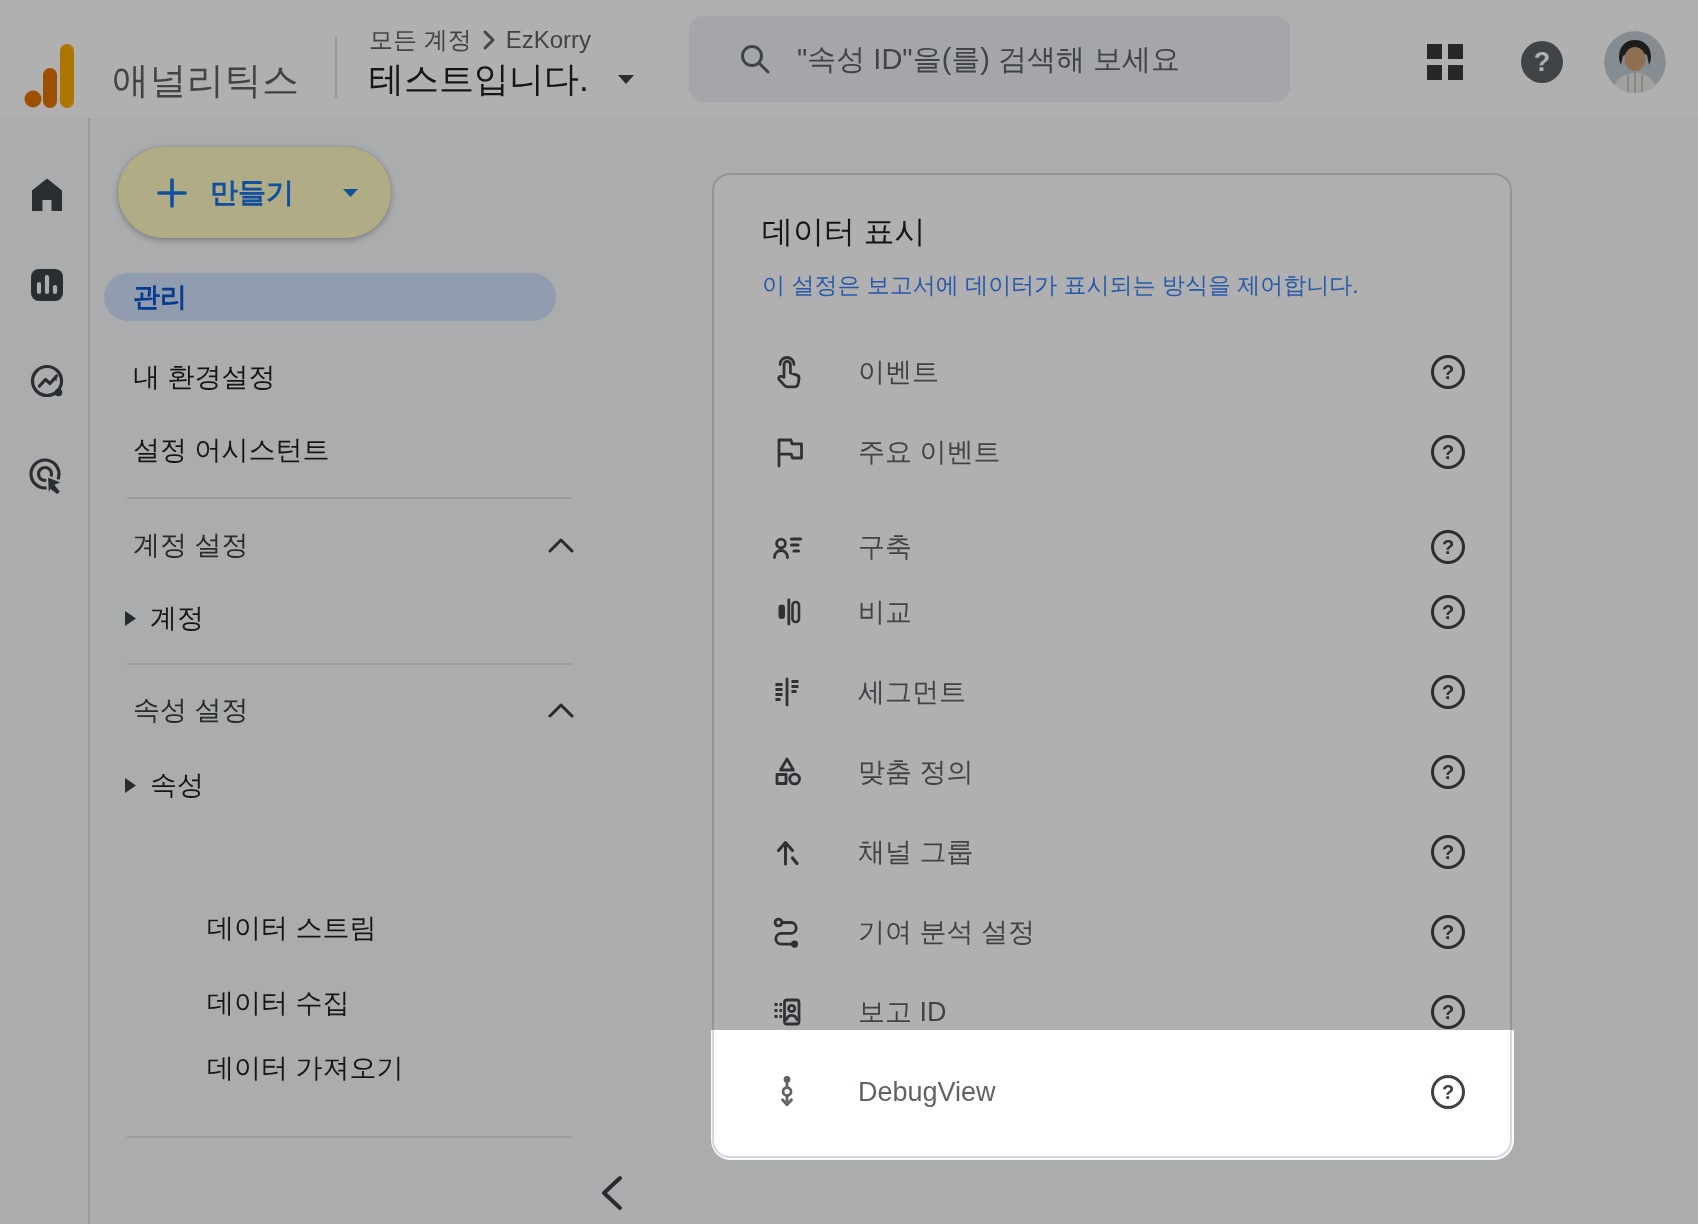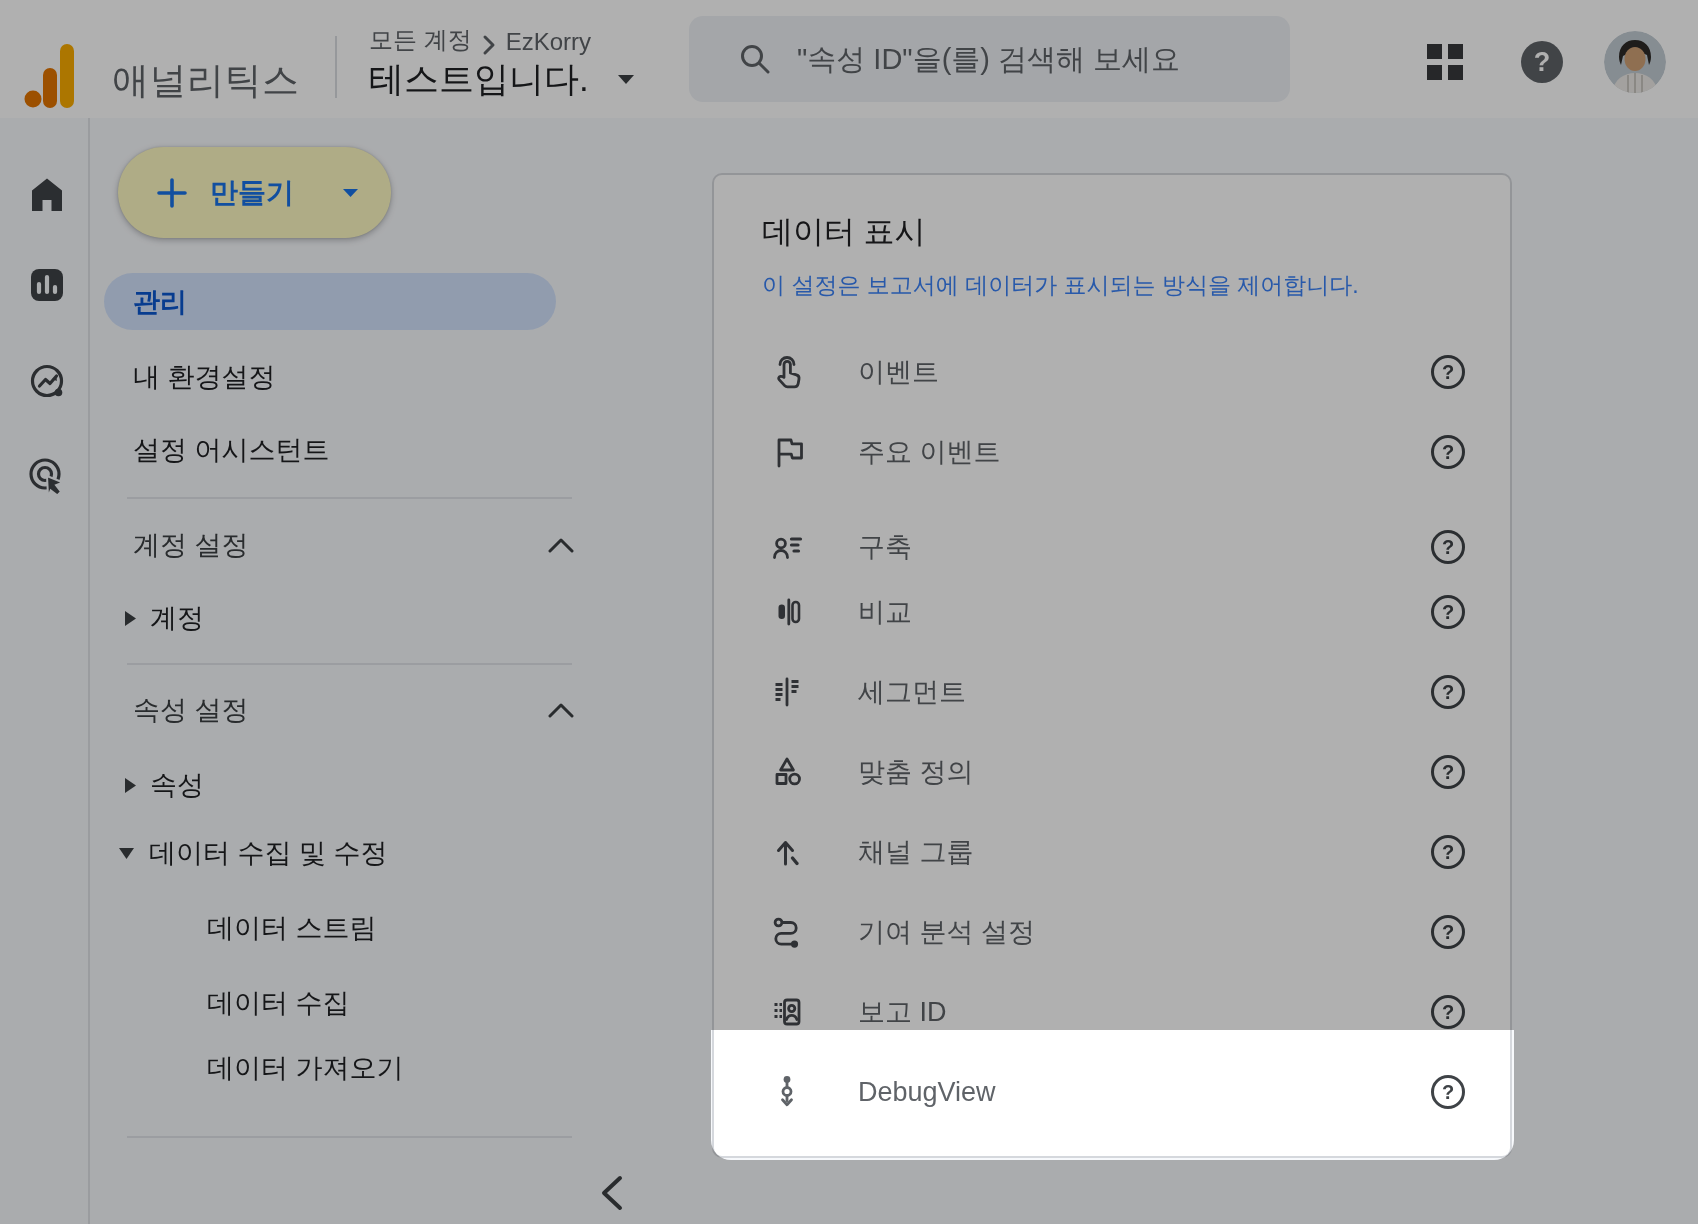--- a/index.html
+++ b/index.html
@@ -8,21 +8,21 @@
     position:relative; width:1698px; height:1224px; overflow:hidden;
     background:#f7f9fc;
     font-family:"Liberation Sans","DejaVu Sans",sans-serif;
     -webkit-font-smoothing:antialiased;
   }
   
   .topbar { position:absolute; left:0; top:0; width:1698px; height:118px; background:#ffffff; z-index:2; }
   .logo { position:absolute; left:22px; top:40px; width:56px; height:70px; cursor:pointer; }
   .product-name { position:absolute; left:112px; top:56px; font-size:37px; color:#5f6368; letter-spacing:.5px; white-space:nowrap; }
   .topbar-divider { position:absolute; left:335px; top:36px; width:2px; height:62px; background:#d9dce1; }
-  .breadcrumb { position:absolute; left:369px; top:24px; display:flex; align-items:flex-end; gap:10px; font-size:24px; color:#5f6368; white-space:nowrap; }
+  .breadcrumb { position:absolute; left:369px; top:24px; display:flex; align-items:center; gap:10px; font-size:24px; color:#5f6368; white-space:nowrap; }
   .property-switcher { position:absolute; left:369px; top:56px; display:flex; align-items:center; gap:28px; cursor:pointer; }
   .property-name { font-size:35px; color:#1f2124; white-space:nowrap; }
   .searchbox {
     position:absolute; left:689px; top:16px; width:601px; height:86px;
     background:#eef1f5; border-radius:14px; display:flex; align-items:center; padding-left:46px; gap:22px;
   }
   .searchbox input {
     border:none; outline:none; background:transparent; width:440px;
     font-size:29px; color:#3c4043; font-family:inherit;
   }
@@ -41,40 +41,40 @@
   .rail-btn { position:absolute; left:23px; width:48px; height:48px; cursor:pointer; }
   
   .drawer { position:absolute; left:90px; top:118px; width:520px; height:1106px; z-index:2; }
   .create-btn {
     position:absolute; left:28px; top:29px; width:273px; height:91px; border-radius:46px;
     background:#fef9c3; box-shadow:0 2px 6px rgba(60,64,67,.35), 0 0 2px rgba(60,64,67,.2);
     display:flex; align-items:center; padding-left:38px; gap:22px; cursor:pointer;
   }
   .create-label { font-size:28px; font-weight:bold; color:#1a73e8; white-space:nowrap; }
   .admin-pill {
-    position:absolute; left:14px; top:155px; width:452px; height:57px; border-radius:34px;
+    position:absolute; left:14px; top:155px; width:452px; height:48px; border-radius:34px;
     background:#d3e3fd; display:flex; align-items:center; padding-left:29px; cursor:pointer;
   }
   .admin-pill .lbl { font-size:27px; font-weight:bold; color:#0b57d0; }
   .drawer-item { position:absolute; left:43px; height:56px; display:flex; align-items:center;
     font-size:27px; color:#1f2124; white-space:nowrap; cursor:pointer; }
   .drawer-section { position:absolute; left:43px; right:36px; height:56px; display:flex; align-items:center;
     font-size:27px; color:#3c4043; white-space:nowrap; cursor:pointer; }
   .drawer-section .spacer { flex:1; }
   .tree-item { position:absolute; height:56px; display:flex; align-items:center; 
     font-size:27px; color:#1f2124; white-space:nowrap; cursor:pointer; }
   .tree-leaf { position:absolute; left:117px; height:56px; display:flex; align-items:center;
     font-size:27px; color:#1f2124; white-space:nowrap; cursor:pointer; }
   .drawer-divider { position:absolute; left:37px; width:445px; height:2px; background:#e1e4e9; }
   .collapse-btn { position:absolute; left:500px; top:1053px; width:44px; height:44px; cursor:pointer;
     display:flex; align-items:center; justify-content:center; }
   
   .card {
     position:absolute; left:712px; top:173px; width:800px; height:985px; z-index:1;
-    background:#ffffff; border:2px solid #d5d8dd; border-radius:10px;
+    background:#ffffff; border:2px solid #d5d8dd; border-radius:18px;
   }
   .card-title { position:absolute; left:48px; top:35px; font-size:31px; color:#202124; line-height:44px; white-space:nowrap; }
   .card-subtitle { position:absolute; left:48px; top:94px; font-size:23px; color:#3b82f6; line-height:32px; white-space:nowrap; }
   .row { position:absolute; left:0; width:100%; height:80px; display:flex; align-items:center; cursor:pointer; }
   .row .ric { position:absolute; left:52px; top:19px; width:42px; height:42px; }
   .row .rlbl { position:absolute; left:144px; font-size:27px; color:#5f6368; white-space:nowrap; }
   .row .rhelp {
     position:absolute; left:717px; top:23px; width:34px; height:34px; border-radius:50%;
     border:3px solid #3f4347; color:#3f4347; font-size:20px; font-weight:bold;
     display:flex; align-items:center; justify-content:center; cursor:pointer;
@@ -213,26 +213,20 @@
       <svg width="26" height="15" viewBox="0 0 26 15">
         <path d="M2 13L13 2l11 11" fill="none" stroke="#3c4043" stroke-width="3" stroke-linecap="round" stroke-linejoin="round"></path>
       </svg>
     </div>
     <div class="tree-item" style="left:34px; top:639px">
       <svg width="13" height="17" viewBox="0 0 13 17">
         <path d="M1 1l11 7.5L1 16z" fill="#3c4043"></path>
       </svg>
       <span style="margin-left:13px">속성</span>
     </div>
-    <div class="tree-item" style="left:28px; top:707px">
-      <svg width="17" height="13" viewBox="0 0 17 13">
-        <path d="M1 1h15L8.5 12z" fill="#3c4043"></path>
-      </svg>
-      <span style="margin-left:14px">데이터 수집 및 수정</span>
-    </div>
     <div class="tree-leaf" style="top:782px">
       <span>데이터 스트림</span>
     </div>
     <div class="tree-leaf" style="top:857px">
       <span>데이터 수집</span>
     </div>
     <div class="tree-leaf" style="top:922px">
       <span>데이터 가져오기</span>
     </div>
 

